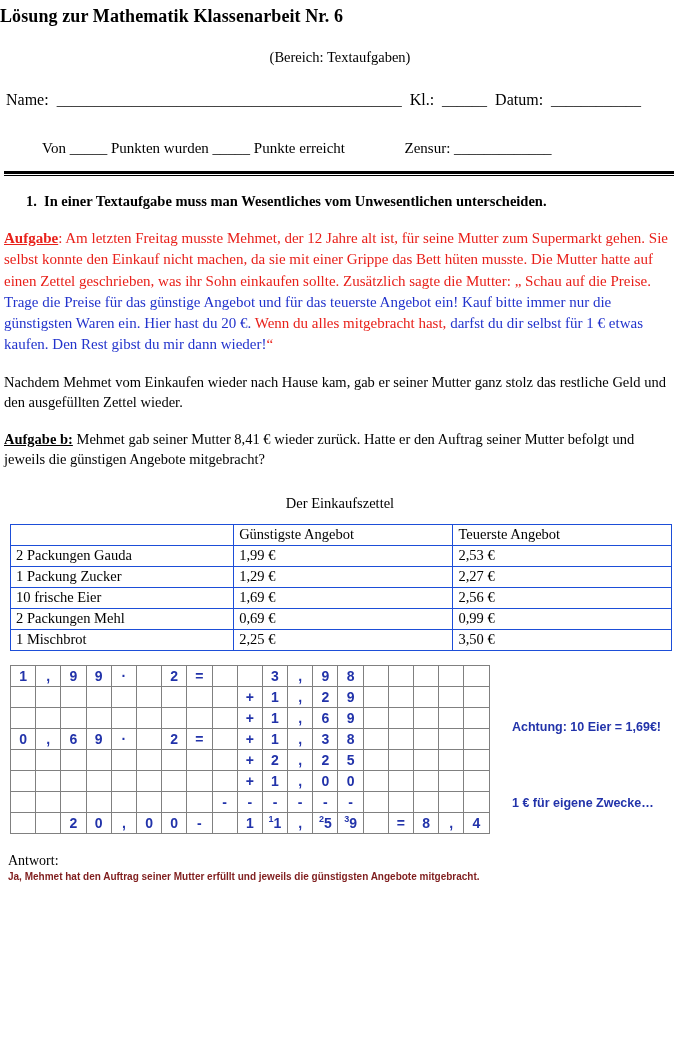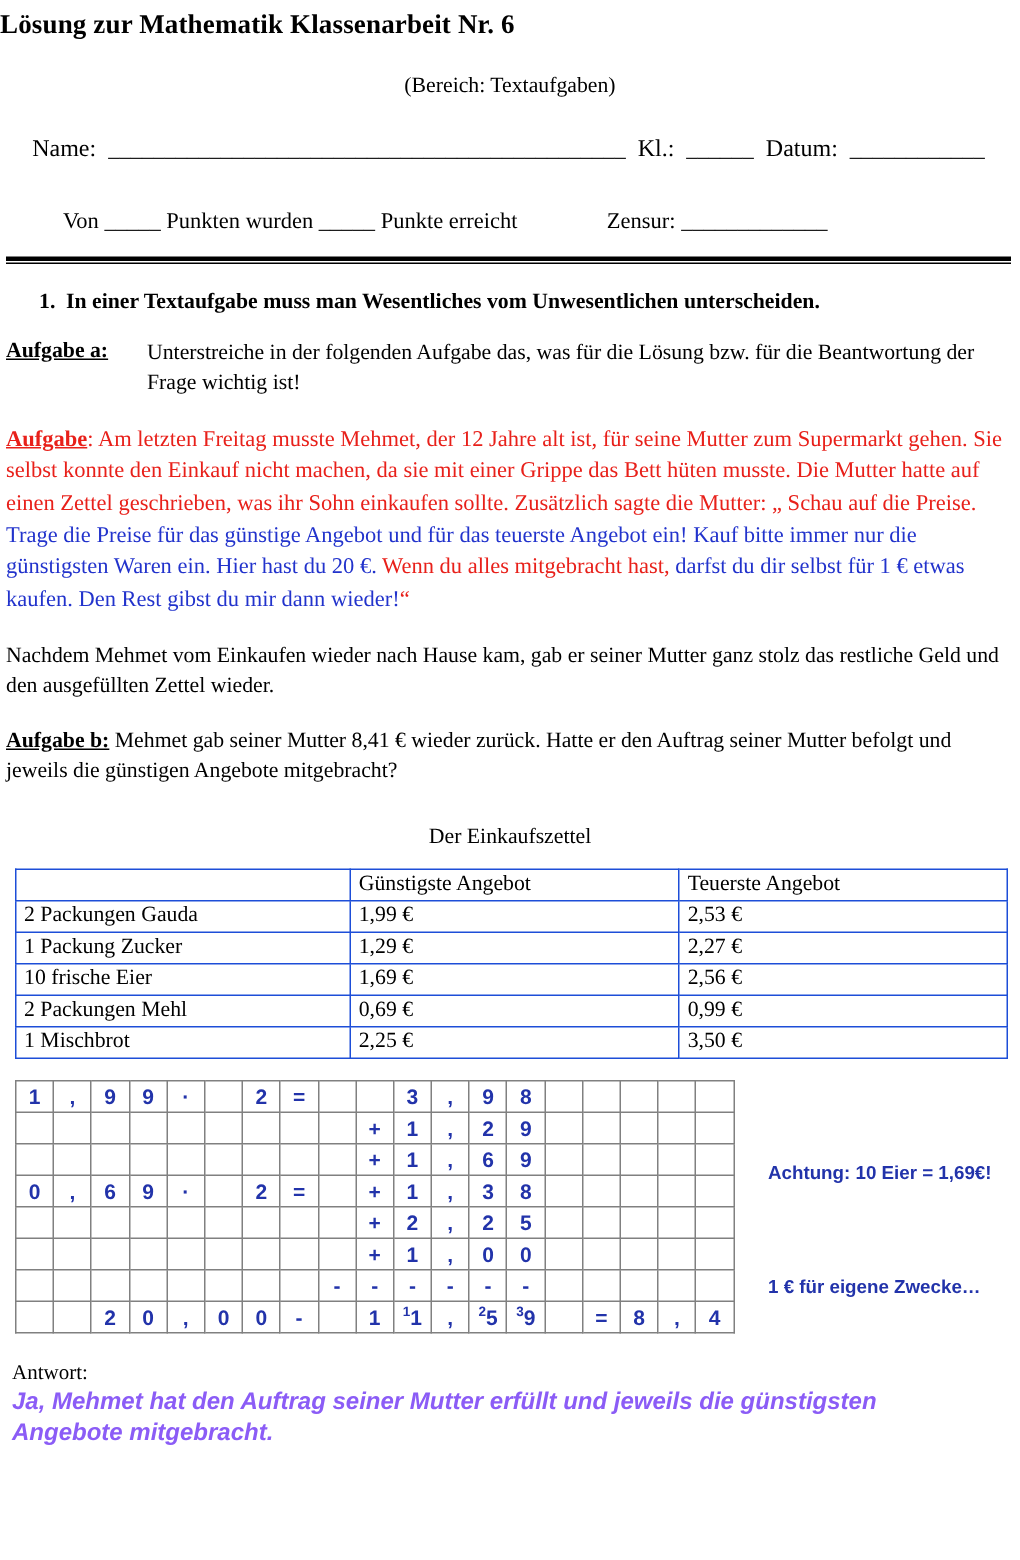--- a/index.html
+++ b/index.html
@@ -10,21 +10,21 @@
   }
   .page{position:relative;width:680px;height:1040px;padding:0;box-sizing:border-box;}
 
   
   .title{
     font-size:18px;font-weight:bold;
     margin:6px 0 0 0;letter-spacing:.1px;
   }
   .subtitle{text-align:center;font-size:14.5px;margin-top:22px;}
   .field-line{font-size:15px;margin:0 8px;}
-  .name-row{margin-top:25px;padding-left:6px;text-align:center;}
+  .name-row{margin-top:25px;padding-left:6px;}
   .von-row{margin-top:31px;padding-left:6px;font-size:15px;margin-left:36px;}
   .gap-md{display:inline-block;width:52px;}
 
   .hrule{
     margin:14px 6px 0 4px;border:0;border-top:3px solid #000;
     border-bottom:1px solid #000;height:1px;
   }
 
   
   .task-num{
@@ -79,24 +79,23 @@
     position:absolute;left:512px;
     font-family:"Liberation Sans","DejaVu Sans",sans-serif;
     font-size:12.5px;font-weight:bold;color:#2233aa;white-space:nowrap;
   }
   .note1{top:55px;}
   .note2{top:131px;}
 
   
   .answer-label{margin:8px 0 0 8px;font-size:14px;}
   .answer-text{
-    margin:1px 0 0 8px;font-size:16px;font-weight:bold;color:#8b5cf6;
+    margin:1px 0 0 8px;font-size:10px;font-weight:bold;color:#7f1d1d;
     font-family:"Liberation Sans","DejaVu Sans",sans-serif;line-height:1.3;
     width:640px;
-    font-style:italic;
   }
 </style>
 </head>
 <body>
 
 <div class="page">
 
   <div class="title">Lösung zur Mathematik Klassenarbeit Nr. 6</div>
   <div class="subtitle">(Bereich: Textaufgaben)</div>
 
@@ -114,24 +113,20 @@
     <span>Zensur:</span>
     <span>_____________</span>
   </div>
 
   <hr class="hrule">
 
   <div class="task-num">
     <span class="n">1.</span><span>In einer Textaufgabe muss man Wesentliches vom Unwesentlichen unterscheiden.</span>
   </div>
 
-  <div class="aufg-a">
-    <div class="lab">Aufgabe a:</div>
-    <div class="body">Unterstreiche in der folgenden Aufgabe das, was für die Lösung bzw. für die Beantwortung der Frage wichtig ist!</div>
-  </div>
 
   <div class="story">
     <span class="lab">Aufgabe</span><span>:</span><span> Am letzten Freitag musste Mehmet, der 12 Jahre alt ist,  für seine Mutter zum Supermarkt gehen. Sie selbst konnte den Einkauf nicht machen, da sie mit einer Grippe das Bett hüten musste. Die Mutter hatte auf einen Zettel geschrieben, was ihr Sohn einkaufen sollte. Zusätzlich sagte die Mutter: „ Schau auf die Preise. </span><span class="blue">Trage die Preise für das günstige Angebot und für das teuerste Angebot ein!</span>
     <span class="blue">Kauf bitte immer nur die günstigsten Waren ein.</span>
     <span class="blue">Hier hast du 20 €.</span><span class="red"> Wenn du alles mitgebracht hast, </span><span class="blue">darfst du dir selbst für 1 €  etwas kaufen. Den Rest gibst du mir dann wieder!</span><span class="red">“</span>
   </div>
 
   <div class="para">Nachdem Mehmet vom Einkaufen wieder nach Hause kam, gab er seiner Mutter ganz stolz das restliche Geld und den ausgefüllten Zettel wieder.</div>
 
   <div class="aufg-b">

